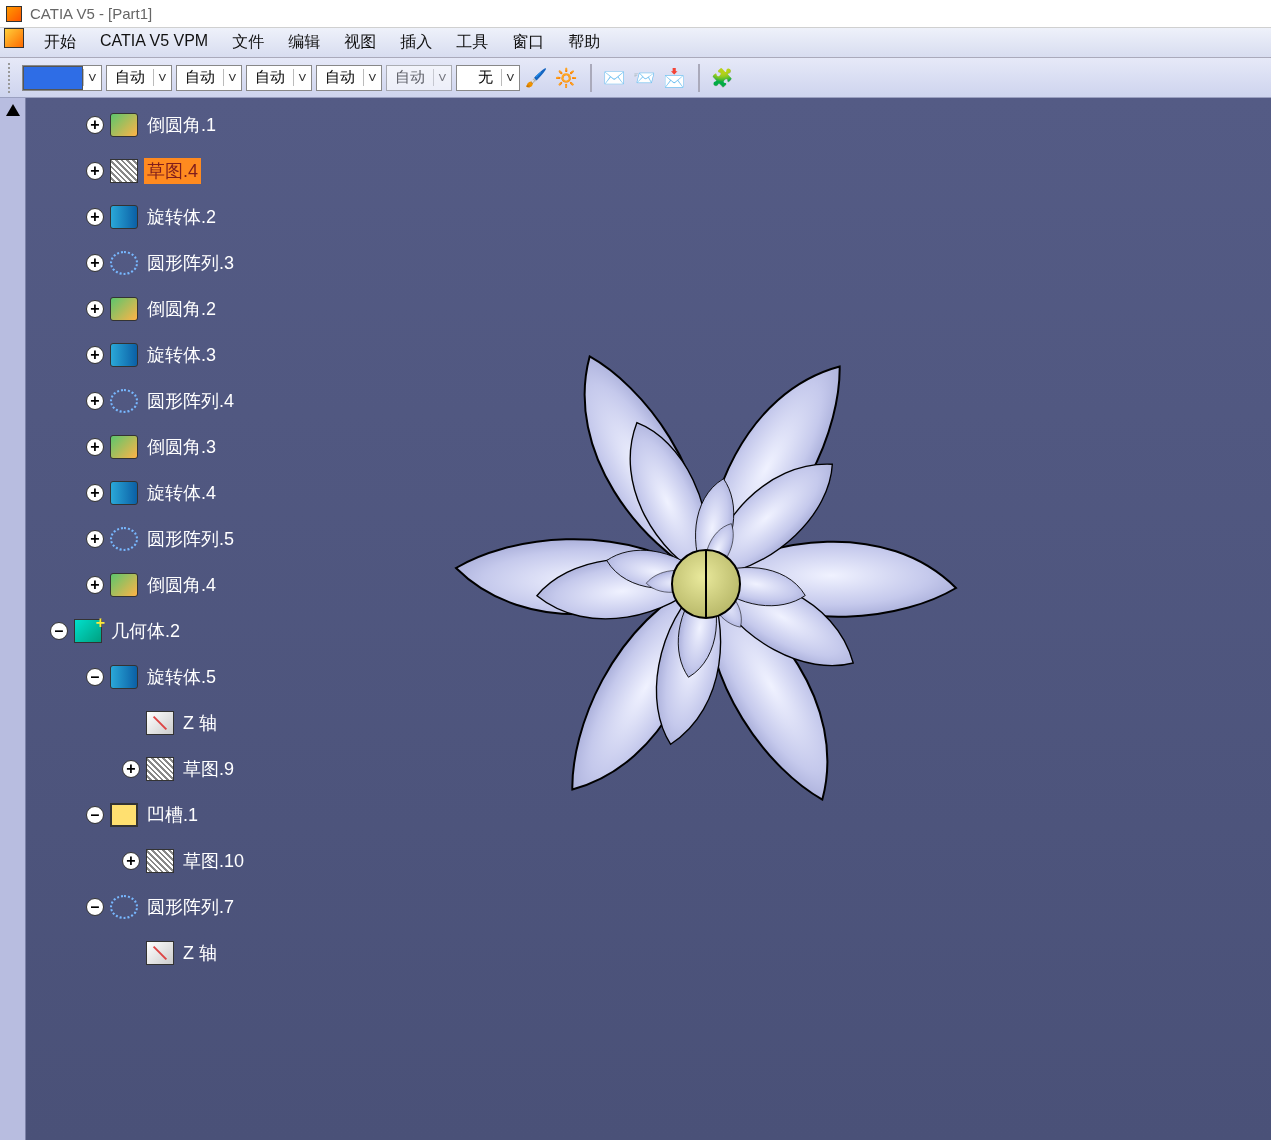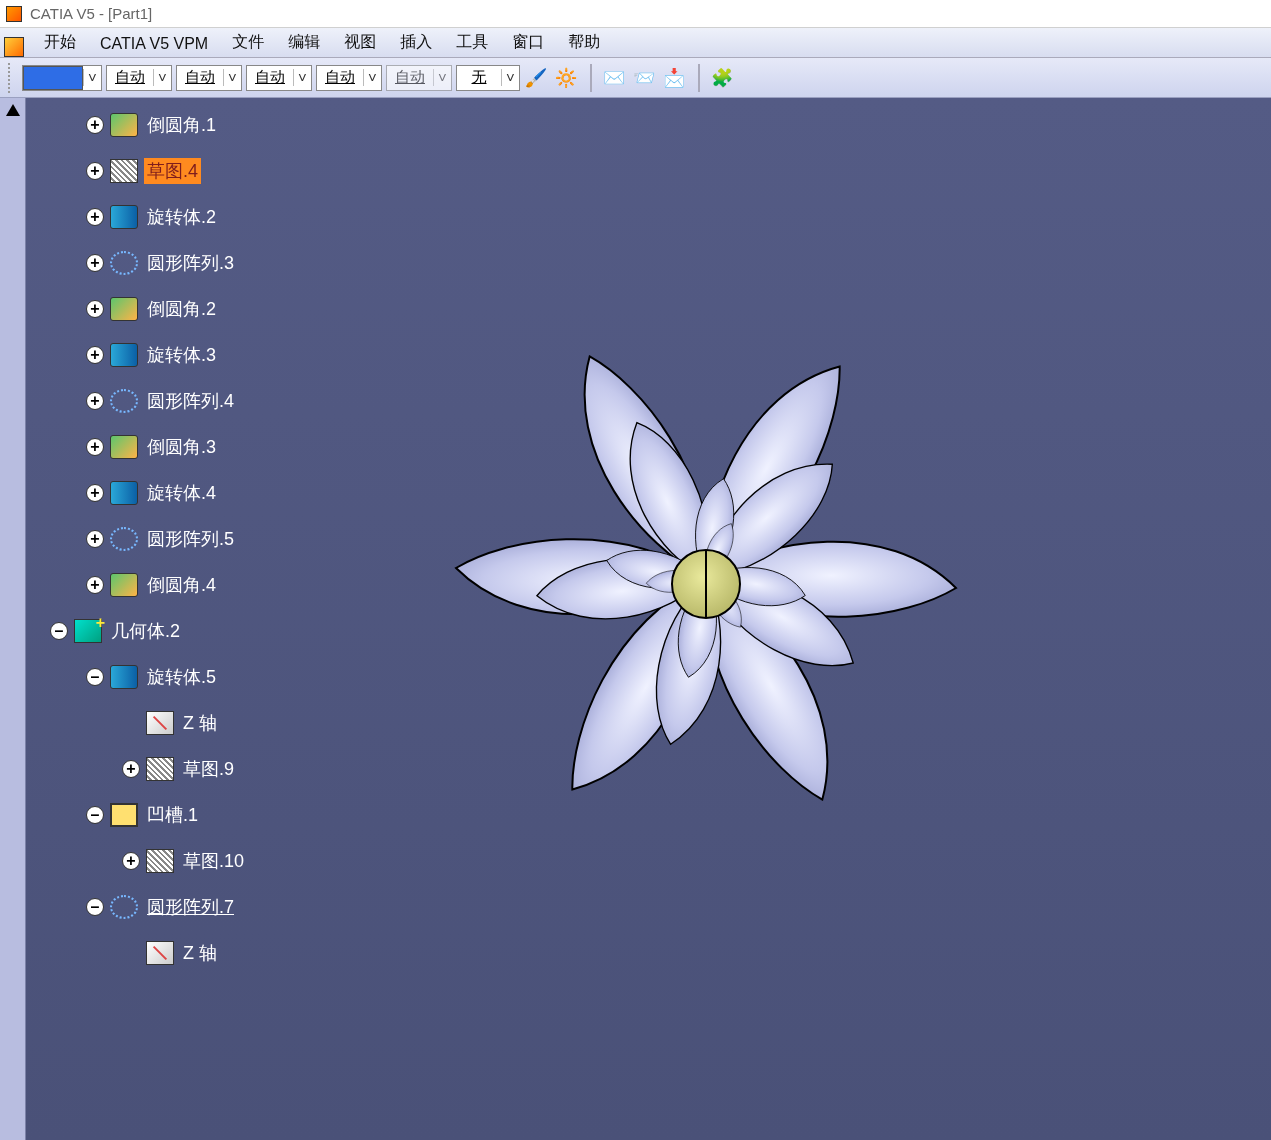--- a/index.html
+++ b/index.html
@@ -22,21 +22,21 @@
   .titlebar .app-icon {
     width: 16px; height: 16px; margin-right: 8px;
     background: linear-gradient(135deg,#ff9a00,#ff5500);
     border: 1px solid #333;
   }
   .titlebar .title { color: #666; font-size: 15px; }
   .menubar {
     height: 30px;
     background: linear-gradient(#eef1fa,#d8ddf0);
     display: flex;
-    align-items: flex-end;
+    align-items: flex-start;
     padding: 0 4px;
     border-bottom: 1px solid #aab;
     font-size: 16px;
   }
   .menubar .start-icon {
     width: 20px; height: 20px;
     background: linear-gradient(135deg,#ffcf3a,#ff6a00);
     margin-right: 8px;
     border:1px solid #333;
   }
@@ -64,21 +64,21 @@
     background: #2e6de6;
     border: 1px solid #555;
   }
   .combo {
     display: flex; align-items: center;
     border: 1px solid #888;
     background: #fff;
     height: 26px;
     font-size: 15px;
   }
-  .combo .val { padding: 0 8px; min-width: 44px; text-align:center;text-decoration:underline;}
+  .combo .val { padding: 0 8px; min-width: 44px; text-align:right;}
   .combo .arrow {
     width: 18px; text-align: center; color:#333;
     border-left:1px solid #bbb;
   }
   .tbicon {
     width: 26px; height: 26px;
     display:flex;align-items:center;justify-content:center;
     border:1px solid transparent;
     font-size: 18px;
   }
@@ -143,21 +143,21 @@
   .ic-sketch{background:repeating-linear-gradient(45deg,#fff,#fff 2px,#888 2px,#888 4px);border:1px solid #333;}
   .ic-revolve{background:linear-gradient(90deg,#2aa8d8,#0b5fa5);border:1px solid #333;border-radius:3px;}
   .ic-pattern{border:2px dotted #78b8ff;border-radius:50%;}
   .ic-body{background:linear-gradient(135deg,#00e0cc,#00a080);border:1px solid #333;position:relative;}
   .ic-body::after{content:"+";position:absolute;top:-6px;right:-4px;color:#ffeb3b;font-weight:bold;font-size:16px;}
   .ic-axis{background:linear-gradient(135deg,#fff,#ccc);border:1px solid #333;}
   .ic-axis::after{content:"";position:absolute;width:18px;height:2px;background:#d44;transform:rotate(45deg);}
   .ic-pocket{background:#ffe070;border:2px solid #333;}
   .node-label { color:#fff; padding:1px 3px;}
   .node-label.selected { background:#ff8a1f; color:#7f1d1d;}
-  .node-label.under { text-decoration: underline; }
+  .node-label.under { }
   
   .flower {
     position:absolute;
     left: 380px; top: 180px;
     width: 600px; height: 600px;
   }
 </style>
 </head>
 <body>
 

